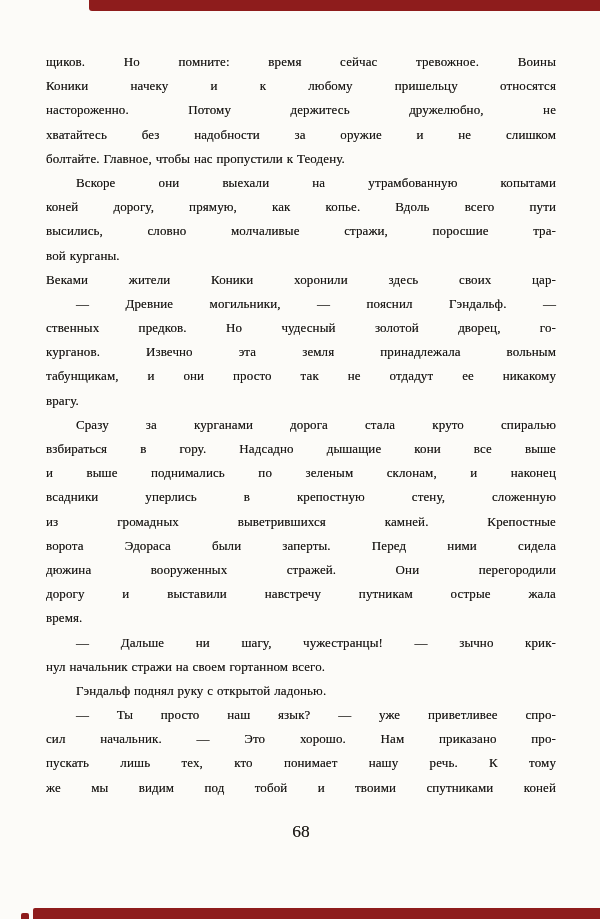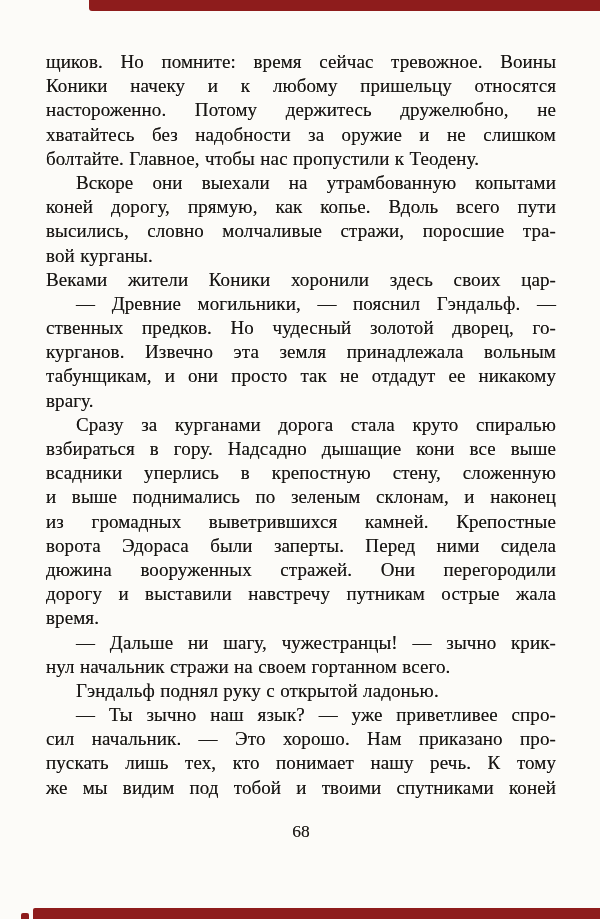--- a/index.html
+++ b/index.html
@@ -41,21 +41,21 @@
     left: 21px;
     width: 8px;
     height: 6px;
     border-radius: 2px 2px 0 0;
   }
   .text-block {
     position: absolute;
     left: 46px;
     top: 50px;
     width: 510px;
-    font-size: 19px;
+    font-size: 13px;
     line-height: 24.2px;
     color: #171513;
     letter-spacing: 0.1px;
     word-spacing: 0.5px;
     text-shadow: 0 0 0.4px rgba(20, 16, 12, 0.55);
   }
   .para {
     margin: 0;
   }
   .line {
@@ -107,37 +107,37 @@
         <div class="line">Веками жители Коники хоронили здесь своих цар-</div>
         <div class="line firstline">— Древние могильники, — пояснил Гэндальф. —</div>
         <div class="line">ственных предков. Но чудесный золотой дворец, го-</div>
         <div class="line">курганов. Извечно эта земля принадлежала вольным</div>
         <div class="line">табунщикам, и они просто так не отдадут ее никакому</div>
         <div class="line endline">врагу.</div>
       </div>
       <div class="para">
         <div class="line firstline">Сразу за курганами дорога стала круто спиралью</div>
         <div class="line">взбираться в гору. Надсадно дышащие кони все выше</div>
+        <div class="line">и выше поднимались по зеленым склонам, и наконец</div>
         <div class="line">всадники уперлись в крепостную стену, сложенную</div>
-        <div class="line">и выше поднимались по зеленым склонам, и наконец</div>
         <div class="line">из громадных выветрившихся камней. Крепостные</div>
         <div class="line">ворота Эдораса были заперты. Перед ними сидела</div>
         <div class="line">дюжина вооруженных стражей. Они перегородили</div>
         <div class="line">дорогу и выставили навстречу путникам острые жала</div>
         <div class="line endline">время.</div>
       </div>
       <div class="para">
         <div class="line firstline">— Дальше ни шагу, чужестранцы! — зычно крик-</div>
         <div class="line endline">нул начальник стражи на своем гортанном всего.</div>
       </div>
       <div class="para">
         <div class="line firstline endline">Гэндальф поднял руку с открытой ладонью.</div>
       </div>
       <div class="para">
-        <div class="line firstline">— Ты зычно наш язык? — уже приветливее спро-</div>
+        <div class="line firstline">— Ты просто наш язык? — уже приветливее спро-</div>
         <div class="line">сил начальник. — Это хорошо. Нам приказано про-</div>
         <div class="line">пускать лишь тех, кто понимает нашу речь. К тому</div>
         <div class="line">же мы видим под тобой и твоими спутниками коней</div>
       </div>
     </div>
 
   <div class="page-number">68</div>
 
   <div class="edge edge-bottom" style="background: rgb(142, 28, 28);"></div>
 

